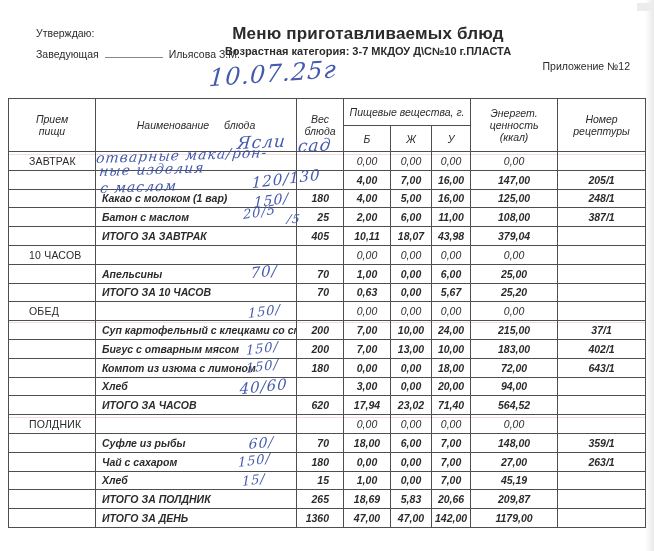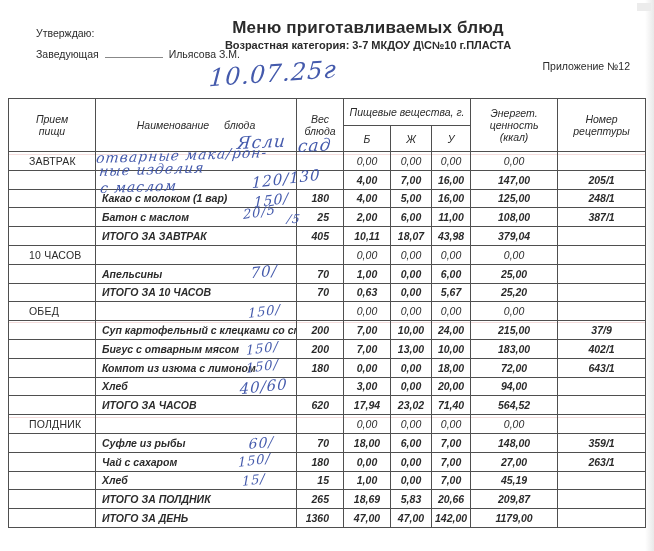--- a/index.html
+++ b/index.html
@@ -12,21 +12,21 @@
   
   .scan-edge-right { position:absolute; right:0; top:0; width:9px; height:100%;
     background:linear-gradient(to right, rgba(255,255,255,0), #e9e9e9); }
   .scan-dot { position:absolute; left:637px; top:3px; width:14px; height:8px; background:#ececec; }
   .artifact { position:absolute; left:8px; width:637px; height:1px; background:#d98a8a; opacity:.30; }
 
   
   .approve-block { position:absolute; left:36px; top:26px; font-size:10.5px; line-height:15px; }
   .approve-row { margin-top:6px; }
   .sign-line { display:inline-block; width:58px; border-bottom:1px solid #888; margin:0 6px; height:10px; }
-  .title-block { position:absolute; left:218px; top:18px; width:300px; text-align:center; }
+  .title-block { position:absolute; left:218px; top:24px; width:300px; text-align:center; }
   .doc-title { font-size:17px; font-weight:bold; letter-spacing:0.2px; }
   .doc-subtitle { font-size:11px; font-weight:bold; margin-top:1px; }
   .appendix-block { position:absolute; right:24px; top:59px; text-align:right; font-size:10.5px; line-height:14px; }
 
   
   .menu-table { position:absolute; left:8px; top:98px; border-collapse:collapse; table-layout:fixed; width:637px; }
   .menu-table th, .menu-table td { border:1px solid #4f4f4f; padding:0; overflow:hidden; }
   .menu-table thead th {
     font-style:italic; font-weight:normal; font-size:10.5px;
     white-space:pre-line; line-height:12px; text-align:center; vertical-align:middle;
@@ -199,21 +199,21 @@
       <td class="num"></td>
     </tr>
         <tr>
       <td class="meal"></td>
       <td class="dish">Суп картофельный с клецками  со см</td>
       <td class="num weight">200</td>
       <td class="num">7,00</td>
       <td class="num">10,00</td>
       <td class="num">24,00</td>
       <td class="num">215,00</td>
-      <td class="num">37/9</td>
+      <td class="num">37/1</td>
     </tr>
         <tr>
       <td class="meal"></td>
       <td class="dish">Бигус с отварным мясом</td>
       <td class="num weight">200</td>
       <td class="num">7,00</td>
       <td class="num">13,00</td>
       <td class="num">10,00</td>
       <td class="num">183,00</td>
       <td class="num">402/1</td>

